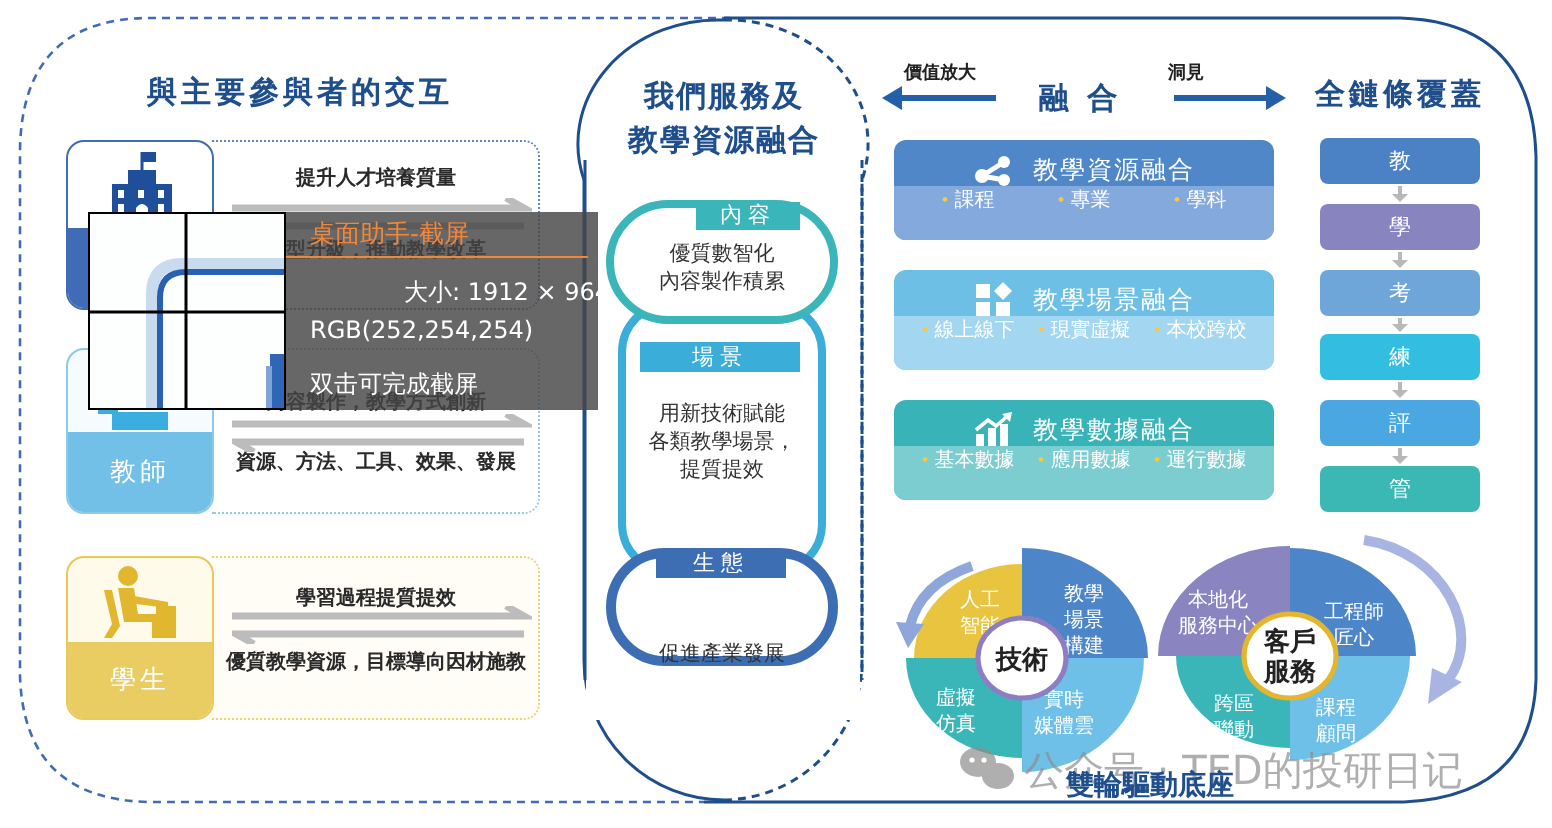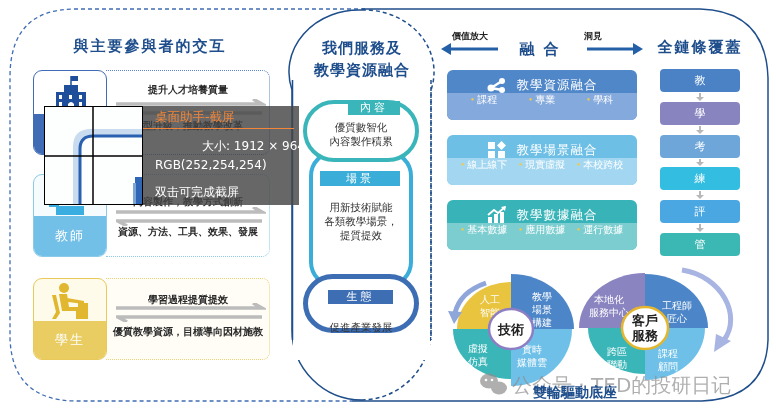--- a/index.html
+++ b/index.html
@@ -117,21 +117,21 @@
 
 <div class="pill-label" style="left:348px;top:101px;width:52px;background:#3ab5b9;">內容</div>
 <div class="pill-text" style="top:120px;">優質數智化</div>
 <div class="pill-text" style="top:134px;">內容製作積累</div>
 
 <div class="pill-label" style="left:320px;top:171px;width:80px;height:15px;line-height:15px;background:#3aaed8;">場景</div>
 <div class="pill-text" style="top:200px;">用新技術賦能</div>
 <div class="pill-text" style="top:214px;">各類教學場景，</div>
 <div class="pill-text" style="top:228px;">提質提效</div>
 
-<div class="pill-label" style="left:328px;top:275px;width:65px;background:#3d6eb4;margin-top:15px;">生態</div>
+<div class="pill-label" style="left:328px;top:275px;width:65px;background:#3d6eb4;">生態</div>
 <div class="pill-text" style="top:300px;margin-top:20px;">促進產業發展</div>
 
 <svg class="full" viewBox="0 0 776 414" style="pointer-events:none;">
   <line x1="498" y1="49" x2="448" y2="49" stroke="#2460a8" stroke-width="3"></line>
   <polygon points="441,49 451,43 451,55" fill="#2460a8"></polygon>
   <line x1="587" y1="49" x2="636" y2="49" stroke="#2460a8" stroke-width="3"></line>
   <polygon points="643,49 633,43 633,55" fill="#2460a8"></polygon>
 </svg>
 <div class="abs" style="left:448px;top:30px;width:44px;text-align:center;font-size:9px;font-weight:bold;color:#222;">價值放大</div>
 <div class="abs" style="left:576px;top:30px;width:34px;text-align:center;font-size:9px;font-weight:bold;color:#222;">洞見</div>

